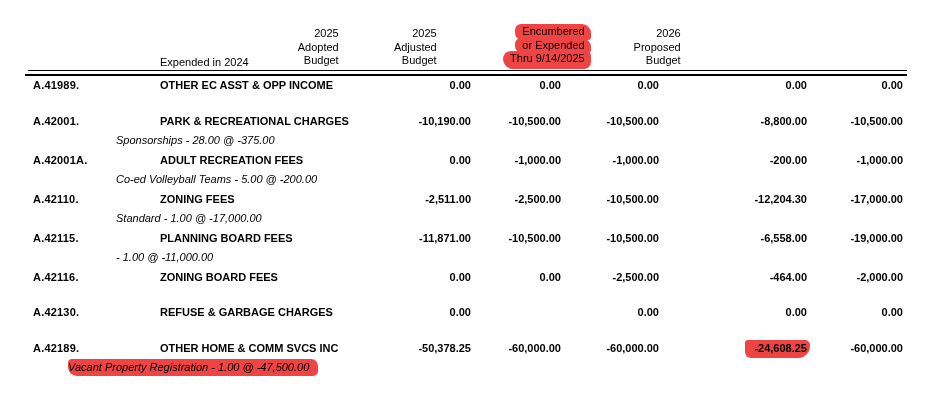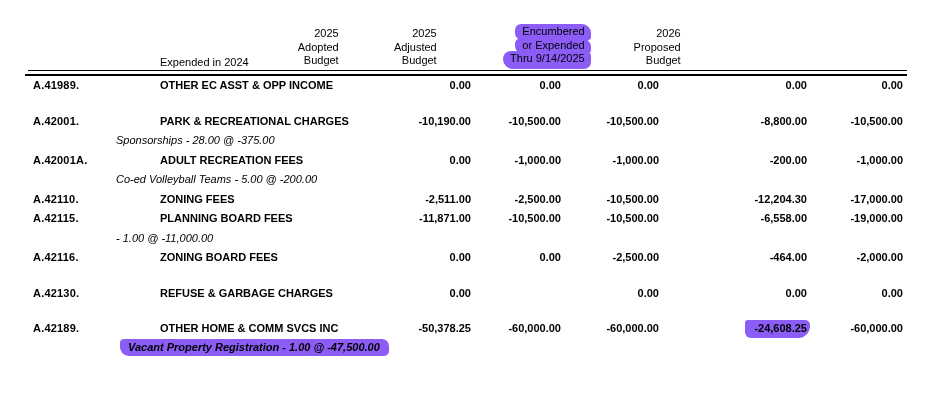--- a/index.html
+++ b/index.html
@@ -22,25 +22,25 @@
   .thead{padding-top:25px;}
   .header-row{display:flex;align-items:flex-end;font-weight:normal;}
   .header-row .col-code,.header-row .col-desc{font-weight:normal;}
   .header-row .col-num{font-weight:normal;}
   .hdr-line{line-height:13.5px;text-align:right;}
   .rule-thin{height:1px;background:#000;margin:2px 29px 0 28px;}
   .rule-thick{height:2px;background:#000;margin:3px 29px 0 25px;}
   
   .detail-text{margin-left:116px;font-style:italic;font-weight:normal;display:inline-block;}
   
-  .hl{background:#8b5cf6;}
+  .hl{background:#ef4444;}
   .hl-head{display:inline-block;padding:1px 6px 1px 7px;margin:-1px -6px -1px 0;border-radius:6px 9px 3px 7px;}
   .hl-head-last{border-radius:8px 5px 7px 10px;padding-bottom:3px;}
   .hl-val{display:inline-block;padding:2px 3px 4px 9px;margin:-2px -3px -4px 0;border-radius:3px 5px 12px 6px;}
-  .hl-detail{padding:2px 9px 3px 8px;margin-left:120px;border-radius:4px 7px 5px 9px;font-weight:bold;}
+  .hl-detail{padding:2px 9px 3px 0;margin-left:68px;border-radius:4px 7px 5px 9px;}
 </style>
 </head>
 <body>
 
 <div>
 
   <div class="thead">
     <div class="header-row">
       <div class="c col-code"></div>
       <div class="c col-num v1">Expended in 2024</div>
@@ -105,20 +105,23 @@
   </div>
       <div class="row">
     <div class="c col-code">A.42110.</div>
     <div class="c col-desc">ZONING FEES</div>
     <div class="c col-num v1"><span class="val">-2,511.00</span></div>
     <div class="c col-num v2"><span class="val">-2,500.00</span></div>
     <div class="c col-num v3"><span class="val">-10,500.00</span></div>
     <div class="c col-num v4"><span class="val">-12,204.30</span></div>
     <div class="c col-num v5"><span class="val">-17,000.00</span></div>
   </div>
+      <div class="row detail-row">
+    <span class="detail-text">Standard - 1.00 @ -17,000.00</span>
+  </div>
       <div class="row">
     <div class="c col-code">A.42115.</div>
     <div class="c col-desc">PLANNING BOARD FEES</div>
     <div class="c col-num v1"><span class="val">-11,871.00</span></div>
     <div class="c col-num v2"><span class="val">-10,500.00</span></div>
     <div class="c col-num v3"><span class="val">-10,500.00</span></div>
     <div class="c col-num v4"><span class="val">-6,558.00</span></div>
     <div class="c col-num v5"><span class="val">-19,000.00</span></div>
   </div>
       <div class="row detail-row">

